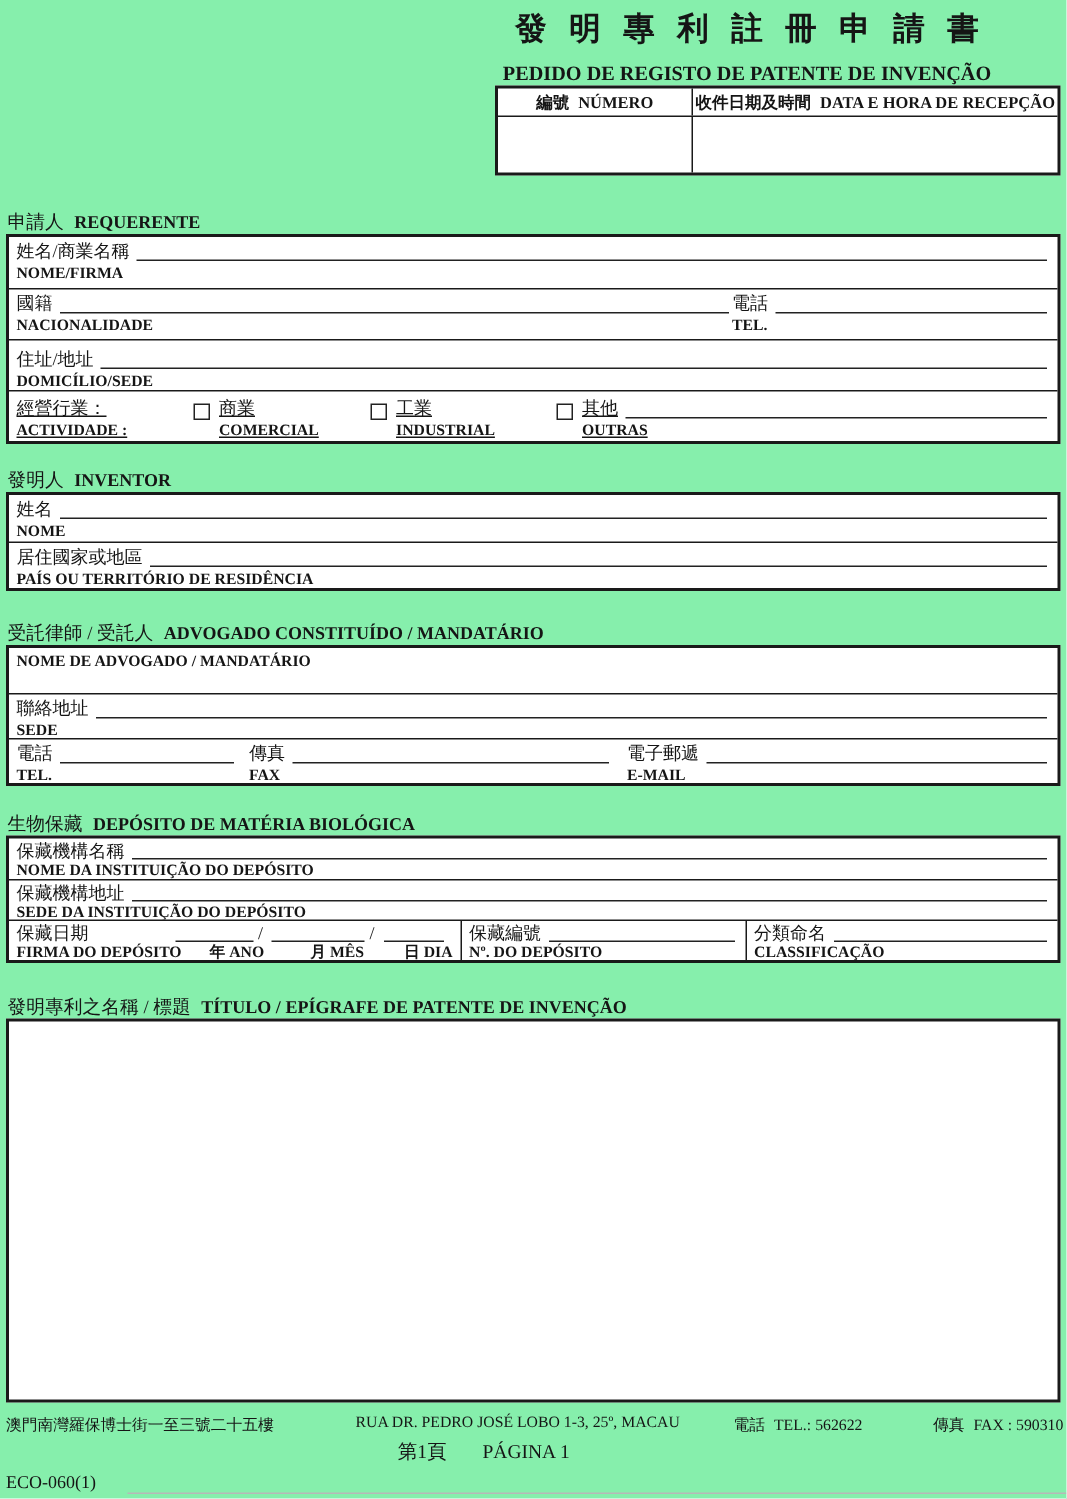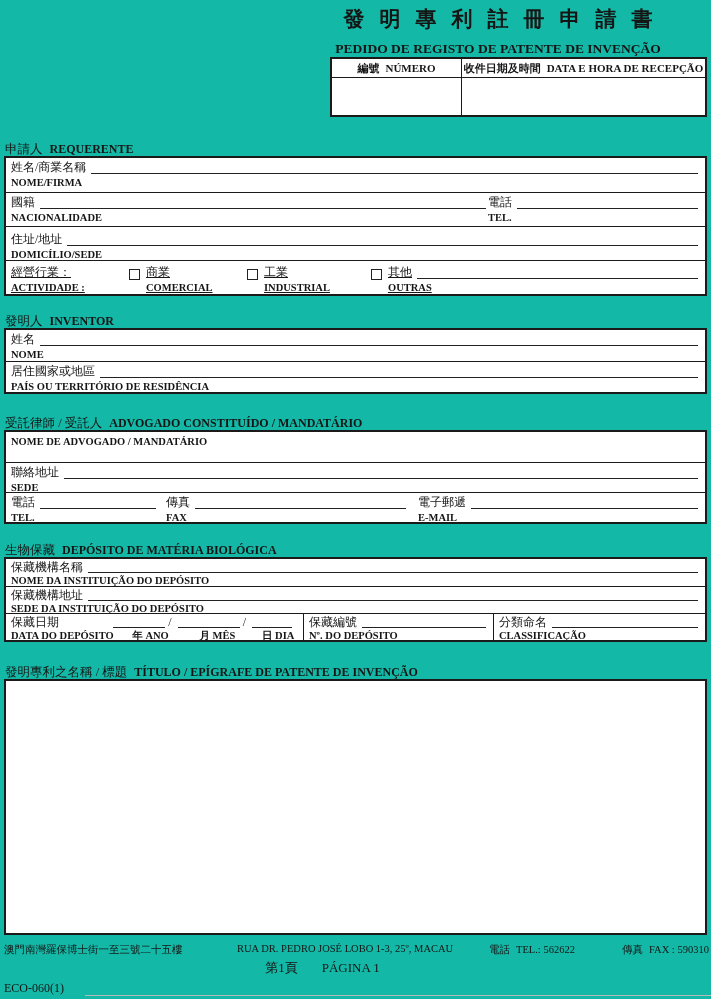--- a/index.html
+++ b/index.html
@@ -2,21 +2,21 @@
 <html><head>
 <meta charset="utf-8">
 <style>
   * { margin:0; padding:0; box-sizing:border-box; }
   html,body { background:#fff; }
   body {
     width:711px; height:999px;
     font-family:"Liberation Serif","DejaVu Serif",serif;
     color:#151515;
   }
-  .page { position:relative; width:711px; height:999px; background:#14b8a6; overflow:hidden; }
+  .page { position:relative; width:711px; height:999px; background:#86efac; overflow:hidden; }
 
   
   .header { position:absolute; top:5px; left:288px; width:420px; text-align:center; }
   .title-zh { font-size:21px; font-weight:bold; letter-spacing:15px; margin-right:-15px; white-space:nowrap; }
   .title-pt { font-size:13.5px; font-weight:bold; margin-top:8px; white-space:nowrap; }
 
   .rec-table { position:absolute; top:57px; left:330px; width:377px; border:2px solid #1a1a1a; background:#fff; }
   .rec-head { display:flex; border-bottom:1px solid #1a1a1a; }
   .rec-h1 { width:130px; border-right:1px solid #1a1a1a; text-align:center; font-size:11px; font-weight:bold; padding:2px 1px 1px; }
   .rec-h2 { flex:1; text-align:center; font-size:11px; font-weight:bold; padding:2px 1px 1px; }
@@ -266,21 +266,21 @@
           <div class="l1">
             <span>保藏日期</span>
             <span class="dt-spacer"></span>
             <span class="blank dt-blank1"></span>
             <span class="slash">/</span>
             <span class="blank dt-blank2"></span>
             <span class="slash">/</span>
             <span class="blank dt-blank3"></span>
           </div>
           <div class="l2">
-            <span>DATA DO DEPÓSITO</span>
+            <span>FIRMA DO DEPÓSITO</span>
             <span class="u-ano"><span>年</span> <span>ANO</span></span>
             <span class="u-mes"><span>月</span> <span>MÊS</span></span>
             <span class="u-dia"><span>日</span> <span>DIA</span></span>
           </div>
         </div>
         <div class="cell c-num">
           <div class="l1">
               <span>保藏編號</span>
               <span class="blank"></span>
             </div>

